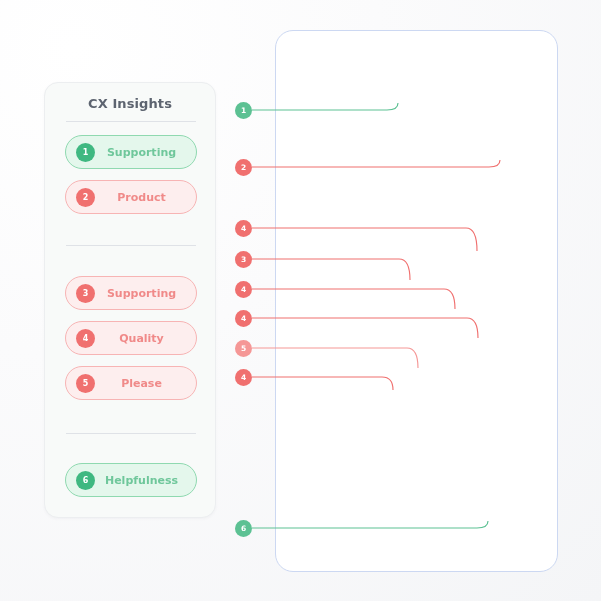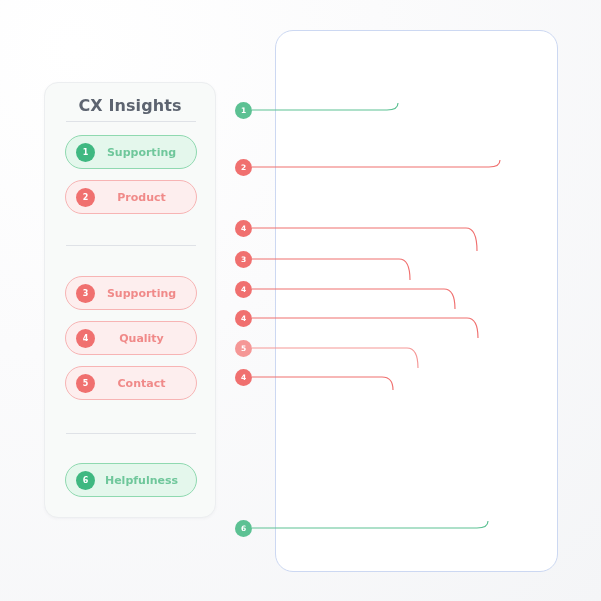--- a/index.html
+++ b/index.html
@@ -25,21 +25,21 @@
     left:44px; top:82px; width:172px; height:436px;
     background:#f8faf9;
     border:1px solid #eceef0;
     border-radius:14px;
     box-shadow:0 1px 3px rgba(60,70,90,.045);
     z-index:3;
   }
   .sidebar-title {
     position:absolute; left:0; top:13px; width:100%;
     text-align:center;
-    font-size:16px; font-weight:700; color:#5d6470;
+    font-size:13px; font-weight:700; color:#5d6470;
     letter-spacing:.1px;
   }
   .divider {
     position:absolute; left:21px; width:130px; height:1px;
     background:#dfe2e7;
   }
   .pill {
     position:absolute; left:20px; width:132px; height:34px;
     border-radius:18px;
     display:flex; align-items:center;
@@ -259,21 +259,21 @@
         <div class="pill red" style="top: 193px;">
           <div class="badge">3</div>
           <div class="plabel">Supporting</div>
         </div>
         <div class="pill red" style="top: 238px;">
           <div class="badge">4</div>
           <div class="plabel">Quality</div>
         </div>
         <div class="pill red" style="top: 283px;">
           <div class="badge">5</div>
-          <div class="plabel">Contact</div>
+          <div class="plabel">Please</div>
         </div>
         <div class="pill green" style="top: 380px;">
           <div class="badge">6</div>
           <div class="plabel">Helpfulness</div>
         </div>
       </div>
   </div>
 </div>
 
 </body></html>

